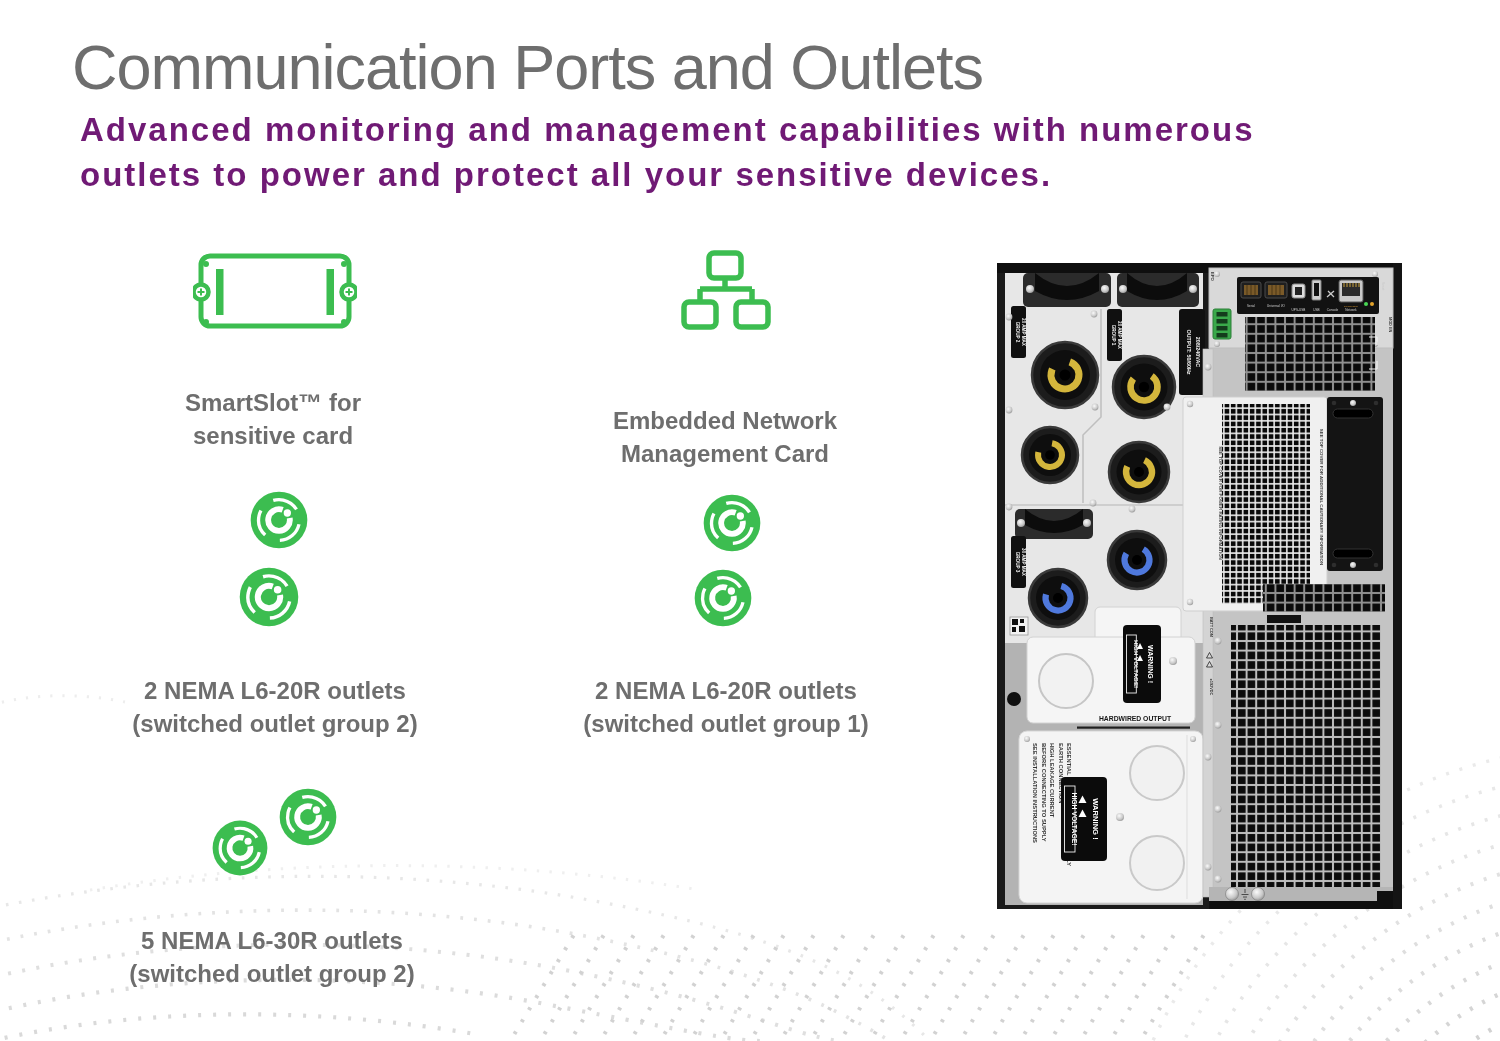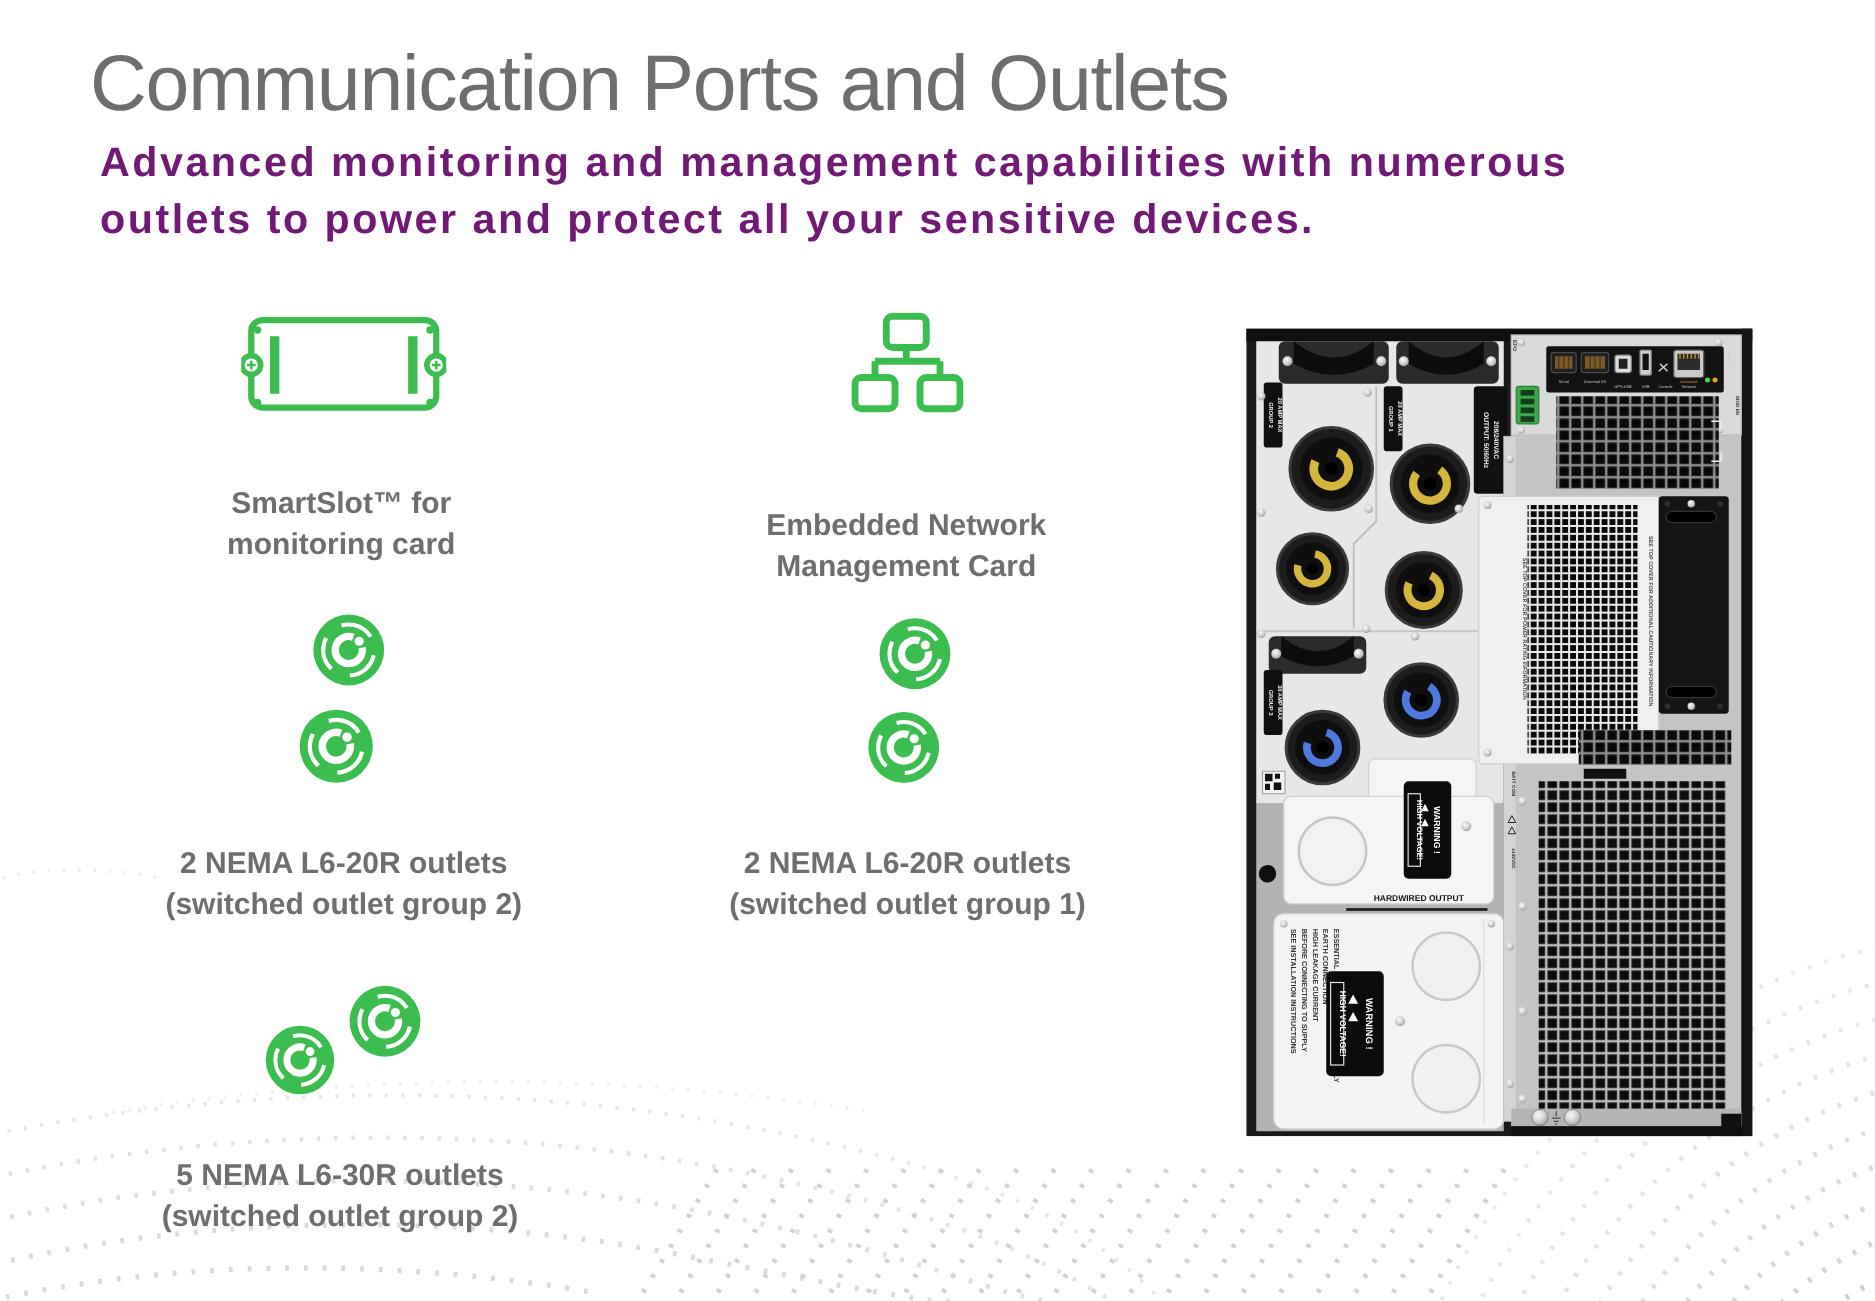--- a/index.html
+++ b/index.html
@@ -105,21 +105,21 @@
       <circle cx="151" cy="71" r="3" fill="#3cbd50"></circle>
     <rect x="23" y="18" width="7.5" height="46" fill="#3cbd50"></rect>
     <rect x="133.5" y="18" width="7.5" height="46" fill="#3cbd50"></rect>
     <circle cx="8" cy="41" r="7.5" fill="#ffffff" stroke="#3cbd50" stroke-width="4.5"></circle>
     <path d="M4.5,41 H11.5 M8,37.5 V44.5" stroke="#3cbd50" stroke-width="2"></path>
     <circle cx="156" cy="41" r="7.5" fill="#ffffff" stroke="#3cbd50" stroke-width="4.5"></circle>
     <path d="M152.5,41 H159.5 M156,37.5 V44.5" stroke="#3cbd50" stroke-width="2"></path>
   </svg>
   <p class="feature-label" style="left:93px;top:362px;width:360px">
     <span>SmartSlot™ for</span>
-    <span>monitoring card</span>
+    <span>sensitive card</span>
   </p>
 
   <svg class="abs" style="left:681px;top:250px" width="90" height="82" viewBox="0 0 90 82">
     <g fill="none" stroke="#3cbd50" stroke-width="5.5">
       <rect x="28" y="3" width="32" height="25" rx="5"></rect>
       <rect x="3" y="52" width="32" height="25" rx="5"></rect>
       <rect x="55" y="52" width="32" height="25" rx="5"></rect>
       <path d="M44,28 V39 M19,39 H71 M19,39 V52 M71,39 V52"></path>
     </g>
   </svg>

